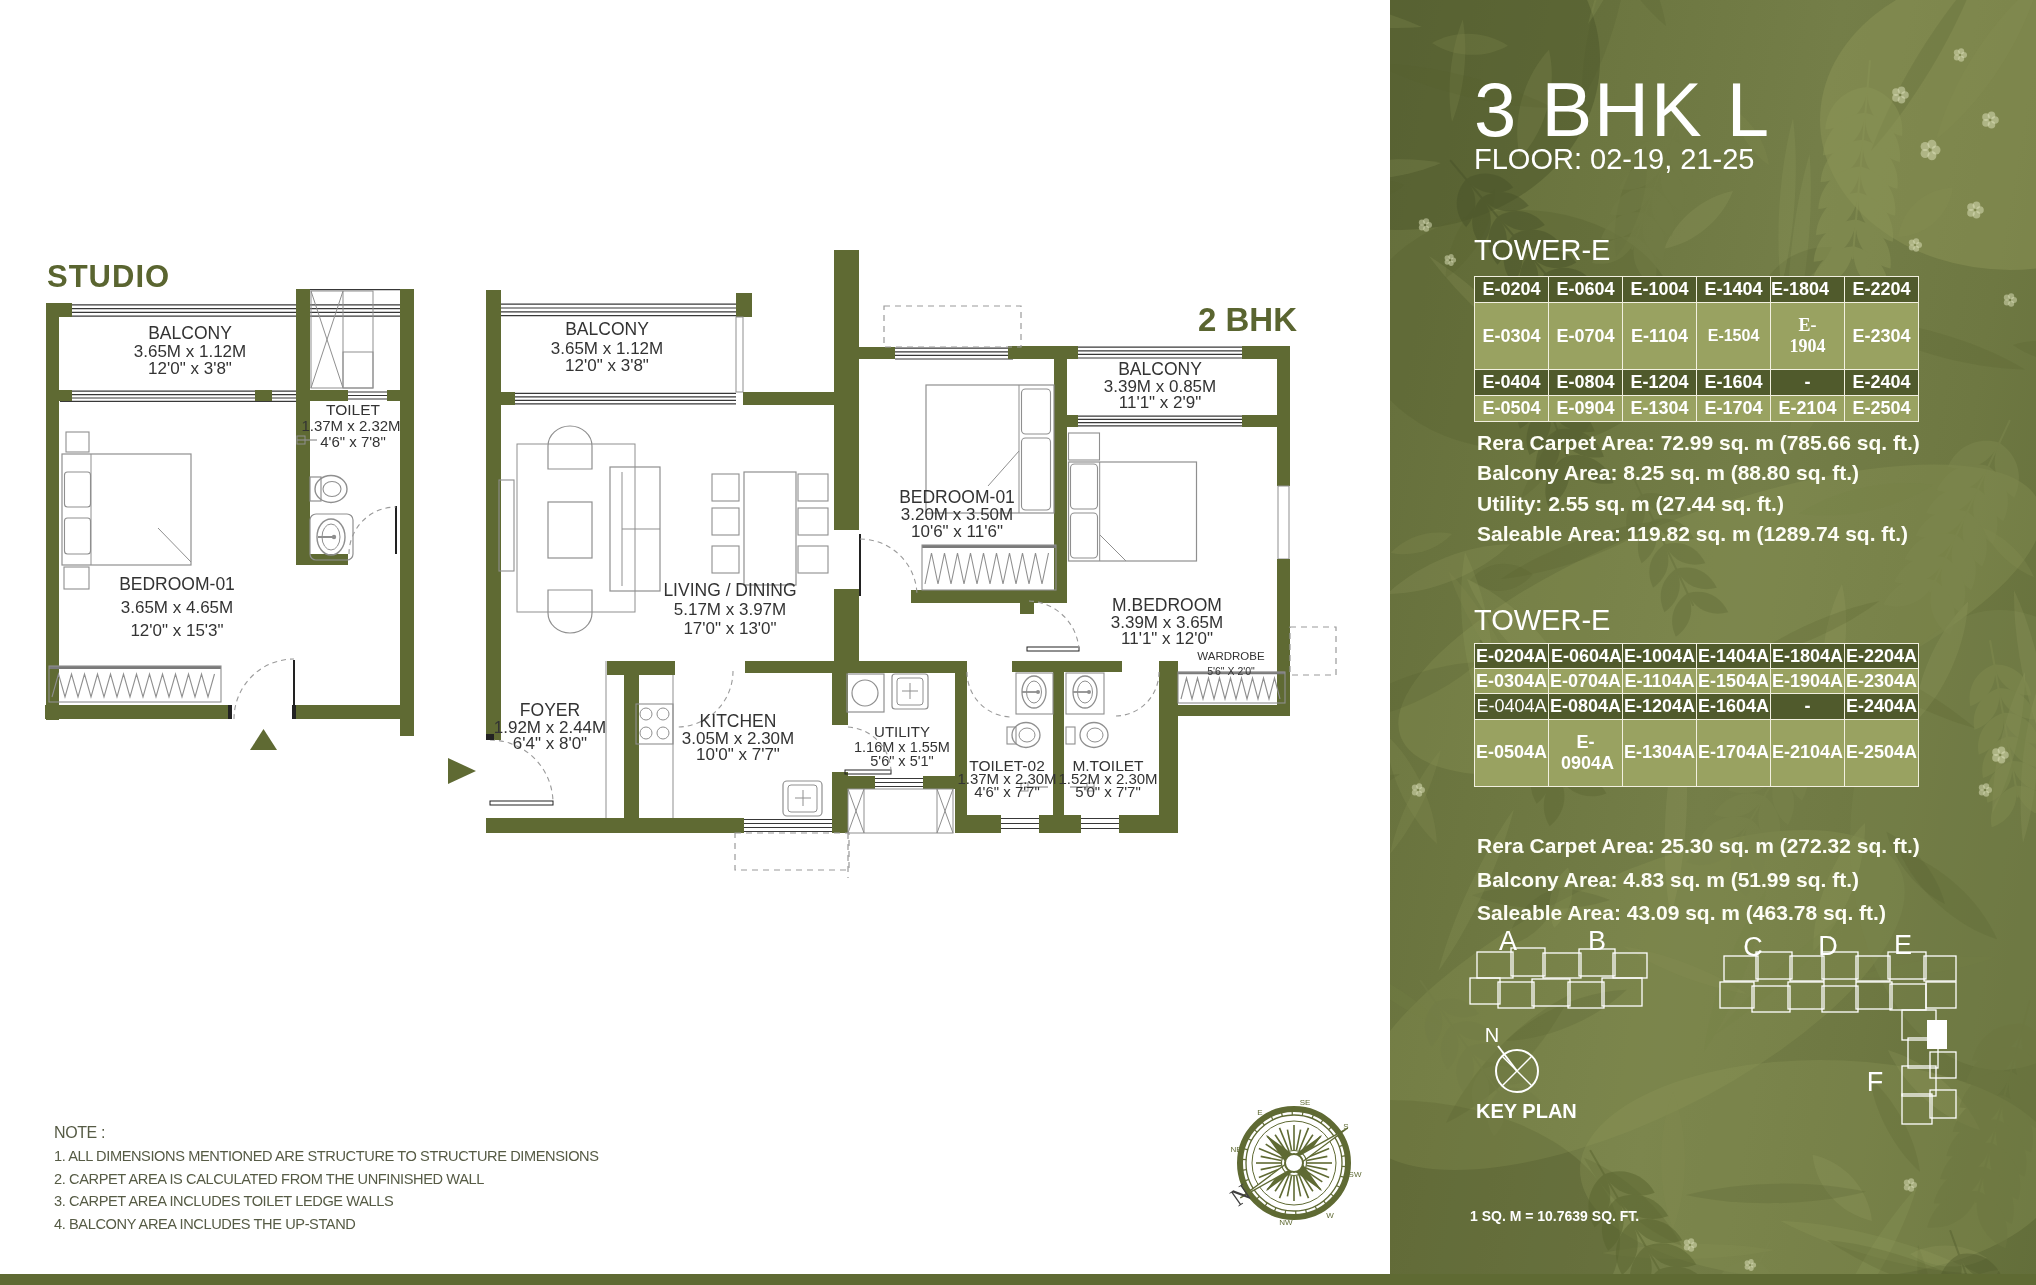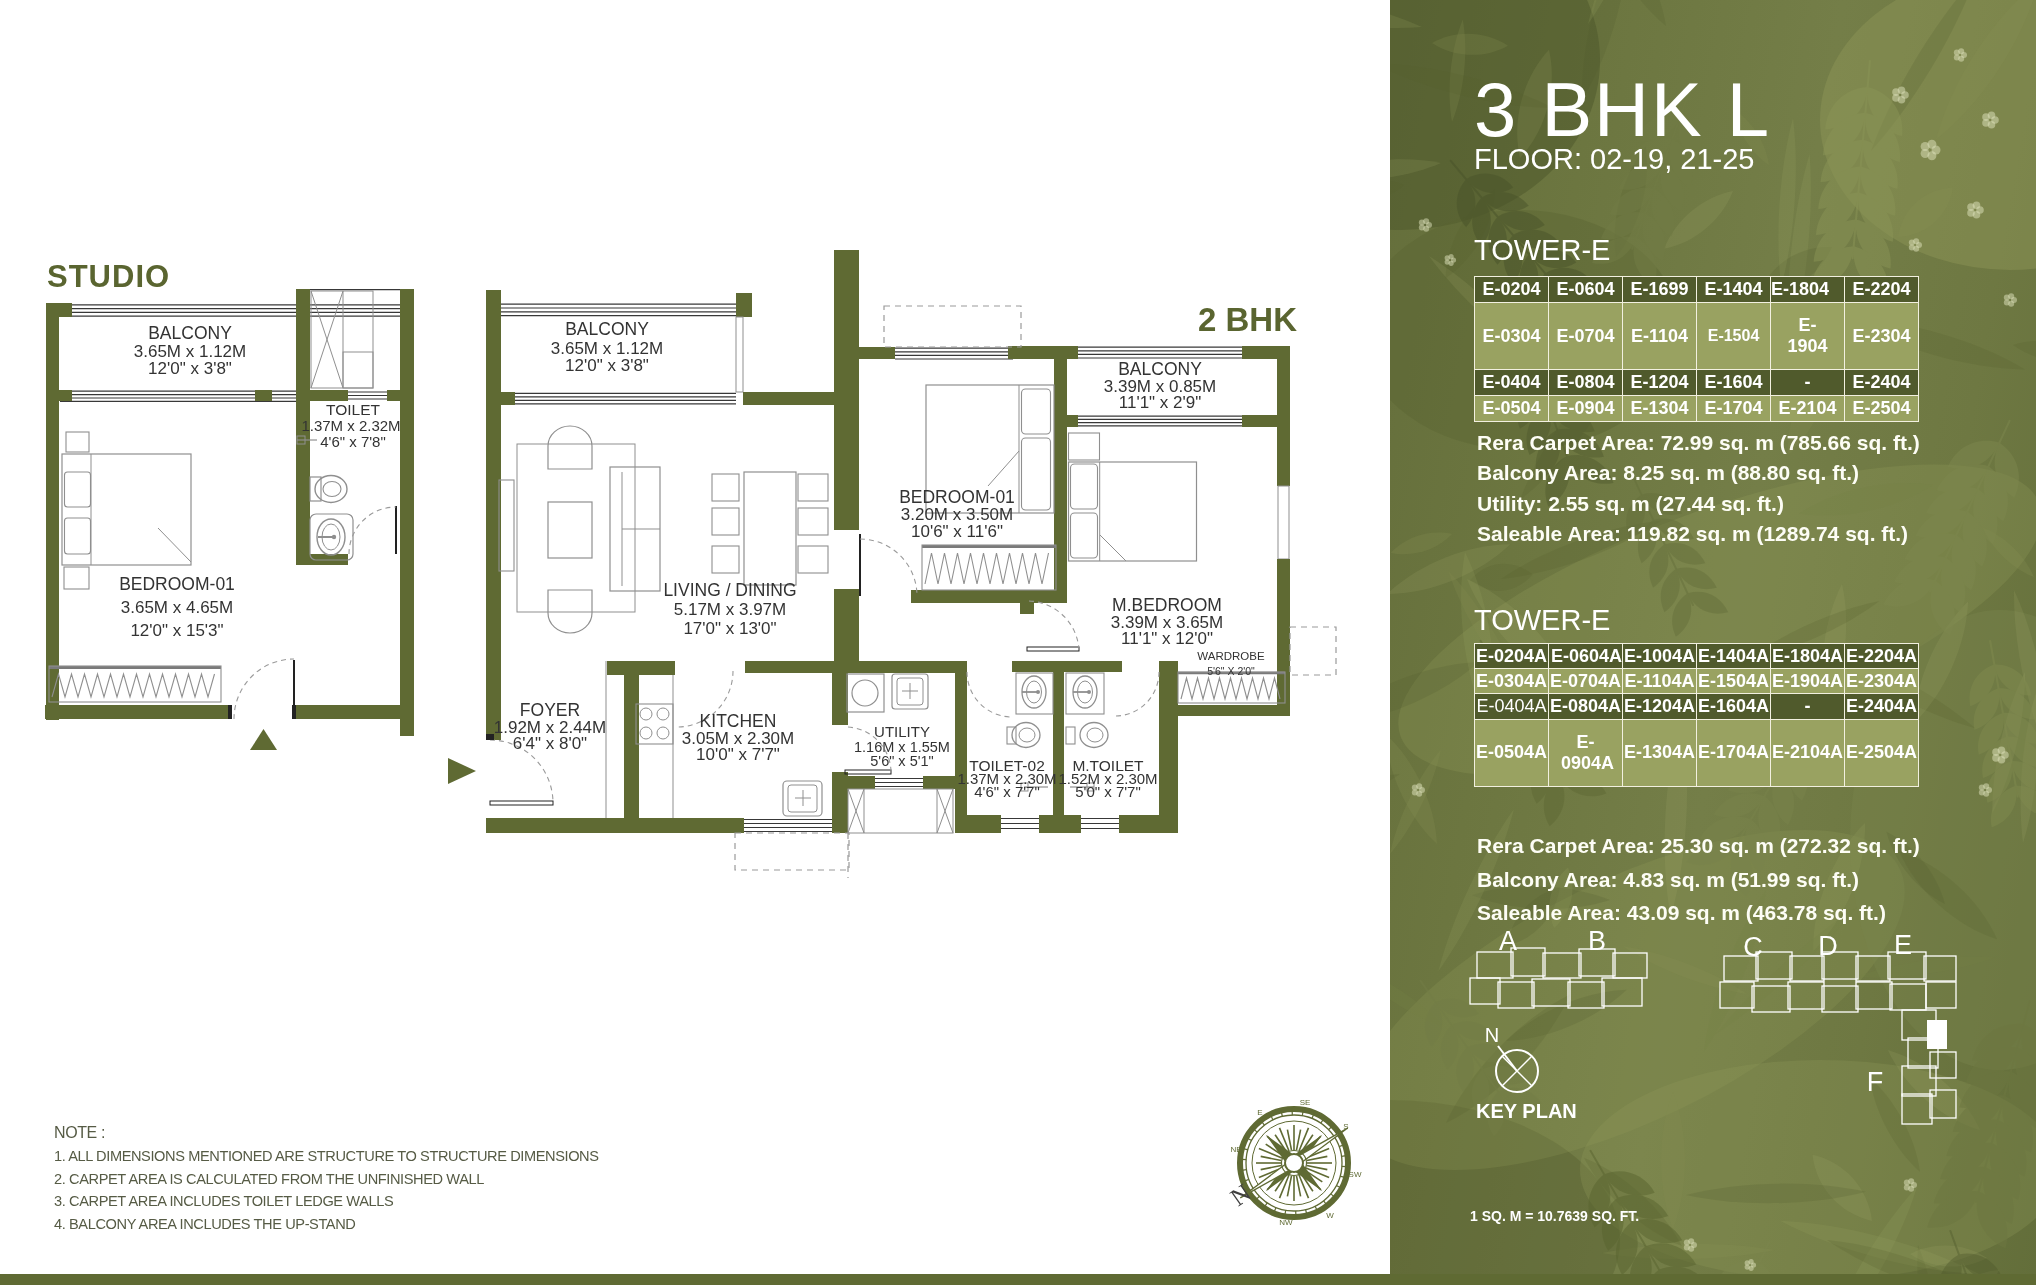--- a/index.html
+++ b/index.html
@@ -743,31 +743,31 @@
         <circle cx="361.1" cy="1261.7" r="2.6" fill="#dfe4bd" opacity="0.5"></circle>
       </svg>
       <div style="position:absolute;left:84px;top:66px;color:#fff;font-size:76px;letter-spacing:2px;font-family:'Liberation Sans',sans-serif">3 BHK L</div>
       <div style="position:absolute;left:84px;top:143px;color:#fff;font-size:29px;font-family:'Liberation Sans',sans-serif">FLOOR: 02-19, 21-25</div>
       <div style="position:absolute;left:84px;top:234px;color:#fff;font-size:29px;font-family:'Liberation Sans',sans-serif">TOWER-E</div>
       <table style="position:absolute;left:84px;top:276px;border-collapse:collapse;table-layout:fixed;width:445px">
         <tbody>
           <tr>
             <td style="width:74px;height:26.1px;background:#505a2c;border:1.6px solid #f2f0e0;color:#fff;font-size:18px;font-weight:bold;text-align:center;font-family:'Liberation Sans',sans-serif;padding:0">E-0204</td>
             <td style="width:74px;height:26.1px;background:#505a2c;border:1.6px solid #f2f0e0;color:#fff;font-size:18px;font-weight:bold;text-align:center;font-family:'Liberation Sans',sans-serif;padding:0">E-0604</td>
-            <td style="width:74px;height:26.1px;background:#505a2c;border:1.6px solid #f2f0e0;color:#fff;font-size:18px;font-weight:bold;text-align:center;font-family:'Liberation Sans',sans-serif;padding:0">E-1699</td>
+            <td style="width:74px;height:26.1px;background:#505a2c;border:1.6px solid #f2f0e0;color:#fff;font-size:18px;font-weight:bold;text-align:center;font-family:'Liberation Sans',sans-serif;padding:0">E-1004</td>
             <td style="width:74px;height:26.1px;background:#505a2c;border:1.6px solid #f2f0e0;color:#fff;font-size:18px;font-weight:bold;text-align:center;font-family:'Liberation Sans',sans-serif;padding:0">E-1404</td>
             <td style="width:74px;height:26.1px;background:#505a2c;border:1.6px solid #f2f0e0;color:#fff;font-size:18px;font-weight:bold;text-align:left;font-family:'Liberation Sans',sans-serif;padding:0">E-1804</td>
             <td style="width:74px;height:26.1px;background:#505a2c;border:1.6px solid #f2f0e0;color:#fff;font-size:18px;font-weight:bold;text-align:center;font-family:'Liberation Sans',sans-serif;padding:0">E-2204</td>
           </tr>
           <tr>
             <td style="width:74px;height:26.1px;background:#99a261;border:1.6px solid #f2f0e0;color:#fff;font-size:18px;font-weight:bold;text-align:center;font-family:'Liberation Sans',sans-serif;padding:0">E-0304</td>
             <td style="width:74px;height:26.1px;background:#99a261;border:1.6px solid #f2f0e0;color:#fff;font-size:18px;font-weight:bold;text-align:center;font-family:'Liberation Sans',sans-serif;padding:0">E-0704</td>
             <td style="width:74px;height:26.1px;background:#99a261;border:1.6px solid #f2f0e0;color:#fff;font-size:18px;font-weight:bold;text-align:center;font-family:'Liberation Sans',sans-serif;padding:0">E-1104</td>
             <td style="width:74px;height:26.1px;background:#99a261;border:1.6px solid #f2f0e0;color:#fff;font-size:16px;font-weight:bold;text-align:center;font-family:'Liberation Sans',sans-serif;padding:0">E-1504</td>
-            <td style="width:74px;height:41px;background:#99a261;border:1.6px solid #f2f0e0;color:#fff;font-size:18px;font-weight:bold;text-align:center;font-family:Liberation Sans, sans-serif;padding:12px">E-1904</td>
+            <td style="width:74px;height:41px;background:#99a261;border:1.6px solid #f2f0e0;color:#fff;font-size:18px;font-weight:bold;text-align:center;font-family:Liberation Serif, serif;padding:12px">E-1904</td>
             <td style="width:74px;height:26.1px;background:#99a261;border:1.6px solid #f2f0e0;color:#fff;font-size:18px;font-weight:bold;text-align:center;font-family:'Liberation Sans',sans-serif;padding:0">E-2304</td>
           </tr>
           <tr>
             <td style="width:74px;height:26.1px;background:#505a2c;border:1.6px solid #f2f0e0;color:#fff;font-size:18px;font-weight:bold;text-align:center;font-family:'Liberation Sans',sans-serif;padding:0">E-0404</td>
             <td style="width:74px;height:26.1px;background:#505a2c;border:1.6px solid #f2f0e0;color:#fff;font-size:18px;font-weight:bold;text-align:center;font-family:'Liberation Sans',sans-serif;padding:0">E-0804</td>
             <td style="width:74px;height:26.1px;background:#505a2c;border:1.6px solid #f2f0e0;color:#fff;font-size:18px;font-weight:bold;text-align:center;font-family:'Liberation Sans',sans-serif;padding:0">E-1204</td>
             <td style="width:74px;height:26.1px;background:#505a2c;border:1.6px solid #f2f0e0;color:#fff;font-size:18px;font-weight:bold;text-align:center;font-family:'Liberation Sans',sans-serif;padding:0">E-1604</td>
             <td style="width:74px;height:26.1px;background:#505a2c;border:1.6px solid #f2f0e0;color:#fff;font-size:18px;font-weight:bold;text-align:center;font-family:'Liberation Sans',sans-serif;padding:0">-</td>
             <td style="width:74px;height:26.1px;background:#505a2c;border:1.6px solid #f2f0e0;color:#fff;font-size:18px;font-weight:bold;text-align:center;font-family:'Liberation Sans',sans-serif;padding:0">E-2404</td>
           </tr>

